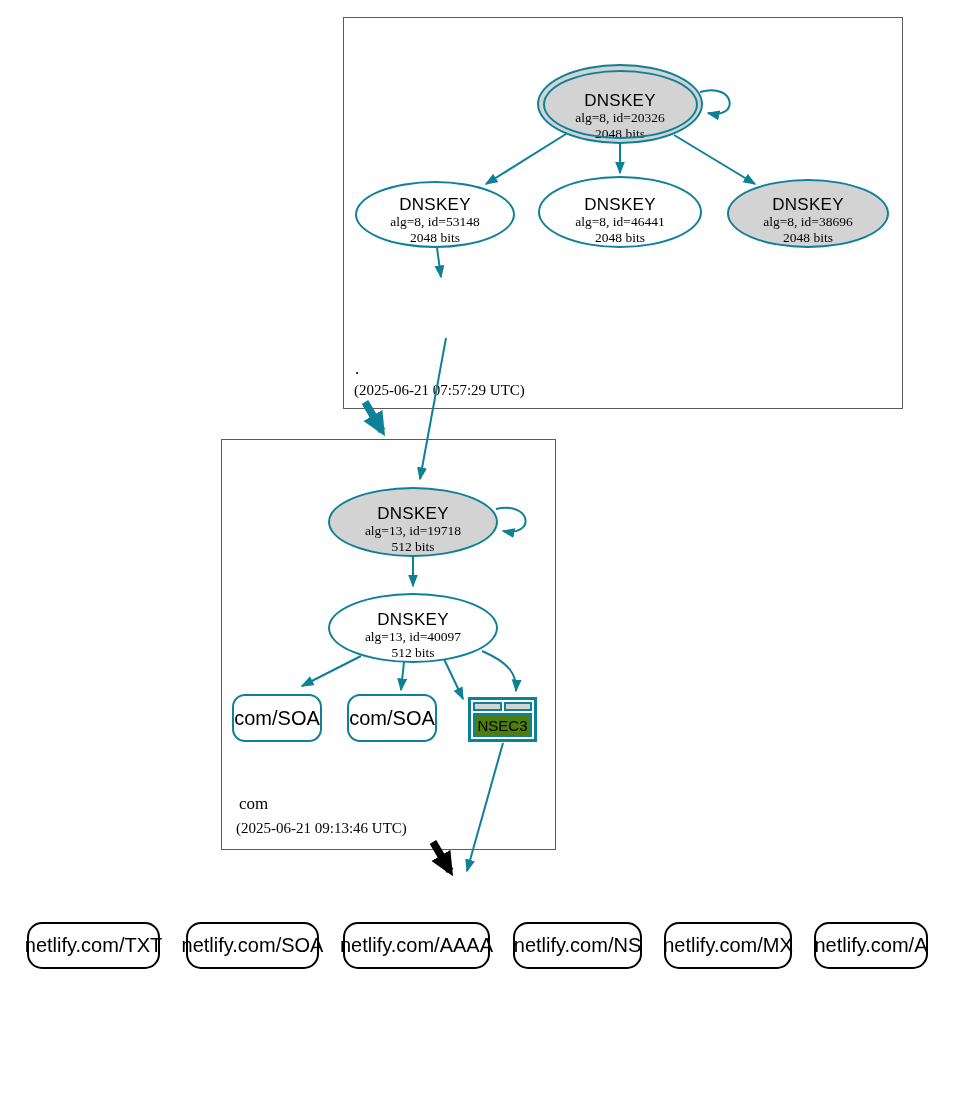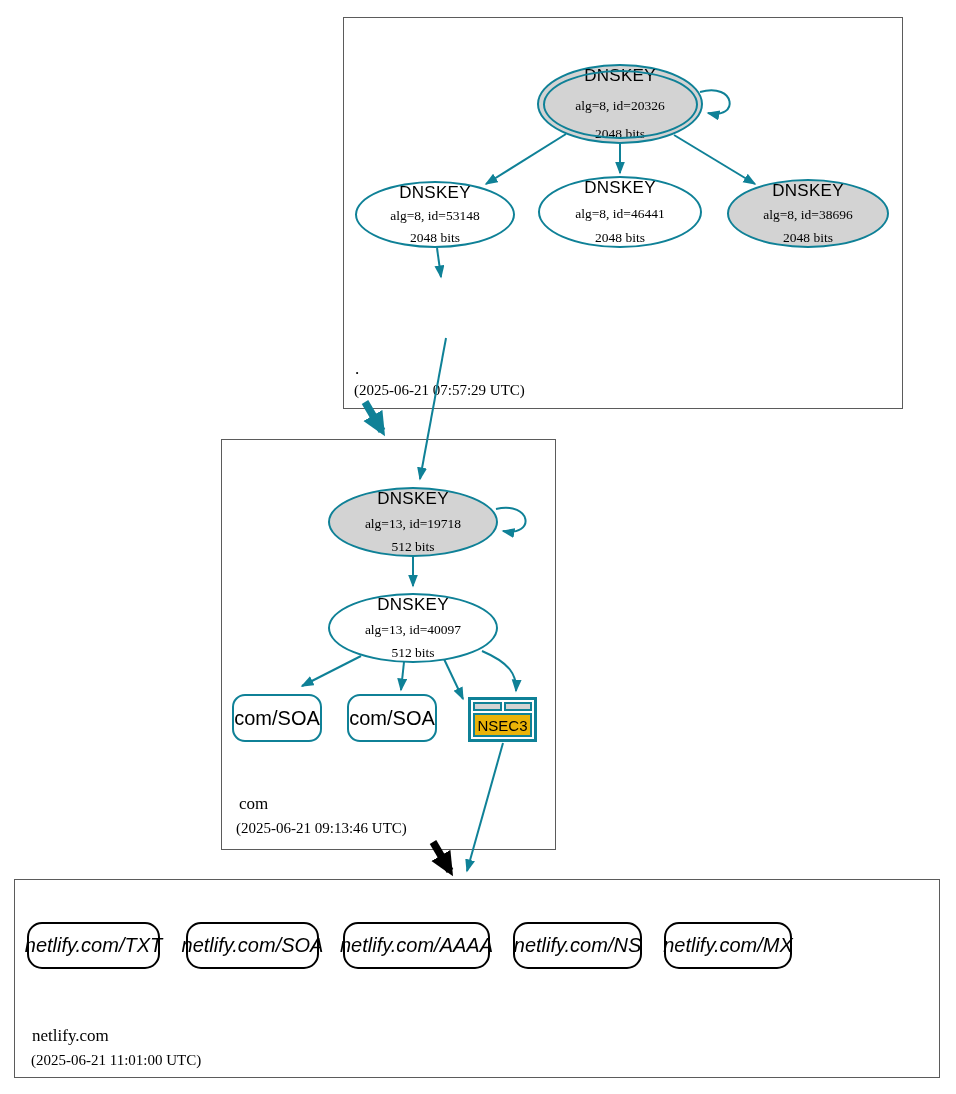--- a/index.html
+++ b/index.html
@@ -4,54 +4,50 @@
 <style>
   html,body{margin:0;padding:0;background:#fff;}
   .canvas{position:relative;width:956px;height:1094px;background:#ffffff;overflow:hidden;
           font-family:"Liberation Sans",sans-serif;color:#000;}
   .zonebox{position:absolute;border:1px solid #5b5b5b;background:transparent;}
   .zone-label{position:absolute;font-family:"Liberation Serif",serif;font-size:17px;color:#000;white-space:nowrap;}
   .zone-ts{position:absolute;font-family:"Liberation Serif",serif;font-size:15px;color:#000;white-space:nowrap;}
   .edges{position:absolute;left:0;top:0;width:956px;height:1094px;pointer-events:none;}
   .node{position:absolute;box-sizing:border-box;}
   .ellipse{border:2.3px solid #0f8197;border-radius:50%;background:#ffffff;
-           display:flex;flex-direction:column;align-items:center;justify-content:space-between;text-align:center;}
+           display:flex;flex-direction:column;align-items:center;justify-content:flex-end;text-align:center;}
   .ellipse.gray{background:#d3d3d3;}
   .ring{position:absolute;inset:3.5px;border:2.3px solid #0f8197;border-radius:50%;pointer-events:none;}
   .ntitle{font-family:"Liberation Sans",sans-serif;font-size:17px;line-height:1.12;letter-spacing:.3px;}
   .ndetail{font-family:"Liberation Serif",serif;font-size:13.5px;line-height:1.18;}
   .rrset{border:2px solid #0f8197;border-radius:13px;background:#fff;
          display:flex;align-items:center;justify-content:center;
          font-family:"Liberation Sans",sans-serif;font-size:20px;white-space:nowrap;}
-  .rrset.black{border:2px solid #000;border-radius:15px;font-style:italic;}
+  .rrset.black{border:2px solid #000;border-radius:15px;}
   .nsec3{background:#fff;border:3px solid #0f8197;display:flex;flex-direction:column;gap:2px;padding:2px;}
   .nsec3-row{display:flex;gap:2px;height:9px;}
   .nsec3-cell{flex:1;background:#d3d3d3;border:2px solid #0f8197;}
-  .nsec3-label{flex:1;background:#eab308;border:2px solid #0f8197;display:flex;align-items:center;justify-content:center;
+  .nsec3-label{flex:1;background:#4d7c0f;border:2px solid #0f8197;display:flex;align-items:center;justify-content:center;
                font-family:"Liberation Sans",sans-serif;font-size:15px;}
 </style>
 </head>
 <body>
 
 <div class="canvas">
 
   <div class="zonebox" style="left:343px;top:17px;width:558px;height:390px;">
     <div class="zone-label" style="left:11px;top:341px;">.</div>
     <div class="zone-ts" style="left:10px;top:364px;">(2025-06-21 07:57:29 UTC)</div>
   </div>
 
   <div class="zonebox" style="left:221px;top:439px;width:333px;height:409px;">
     <div class="zone-label" style="left:17px;top:354px;">com</div>
     <div class="zone-ts" style="left:14px;top:380px;">(2025-06-21 09:13:46 UTC)</div>
   </div>
 
-  <div class="zonebox" style="left:14px;top:879px;width:924px;height:197px;">
-    <div class="zone-label" style="left:17px;top:146px;">netlify.com</div>
-    <div class="zone-ts" style="left:16px;top:172px;">(2025-06-21 11:01:00 UTC)</div>
-  </div>
 
   <svg class="edges" viewBox="0 0 956 1094">
     <defs>
       <marker id="ah" markerUnits="userSpaceOnUse" markerWidth="14" markerHeight="12" refX="11.5" refY="5" orient="auto">
         <path d="M0,0 L13,5 L0,10 z" fill="#0f8197"></path>
       </marker>
       <marker id="ah-big" markerUnits="userSpaceOnUse" markerWidth="26" markerHeight="24" refX="18" refY="11" orient="auto">
         <path d="M0,0 L24,11 L0,22 z" fill="#0f8197"></path>
       </marker>
       <marker id="ah-big-black" markerUnits="userSpaceOnUse" markerWidth="26" markerHeight="24" refX="18" refY="11" orient="auto">
@@ -139,14 +135,17 @@
   </div>
   <div class="node rrset black" style="left:343px;top:922px;width:147px;height:47px;justify-content:center;">
     <span>netlify.com/AAAA</span>
   </div>
   <div class="node rrset black" style="left:513px;top:922px;width:129px;height:47px;">
     <span>netlify.com/NS</span>
   </div>
   <div class="node rrset black" style="left:664px;top:922px;width:128px;height:47px;">
     <span>netlify.com/MX</span>
   </div>
+  <div class="node rrset black" style="left:814px;top:922px;width:114px;height:47px;">
+    <span>netlify.com/A</span>
+  </div>
 
 </div>
 
 </body></html>

